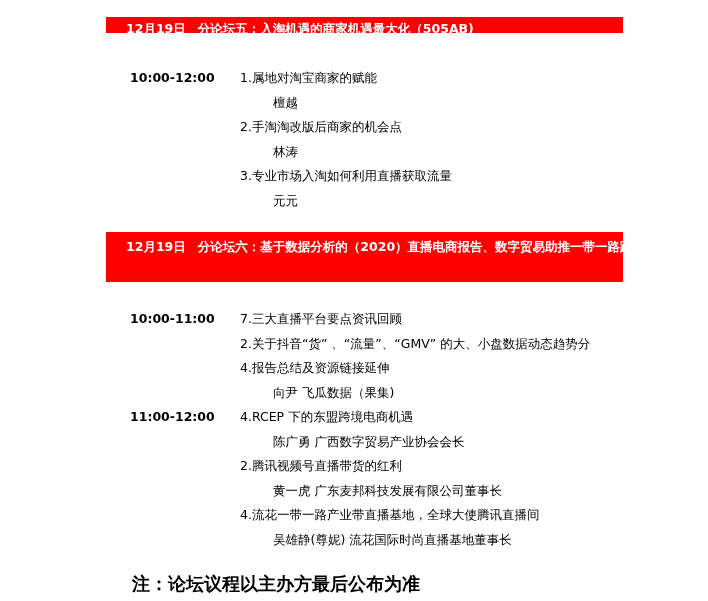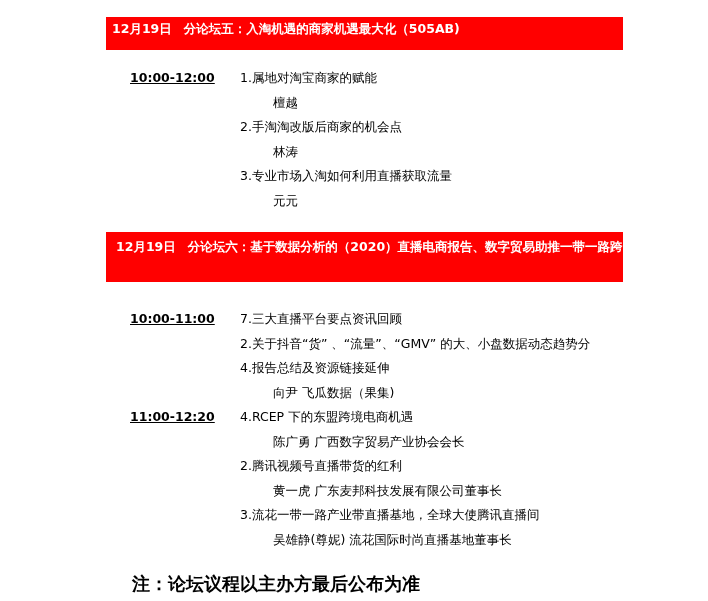--- a/index.html
+++ b/index.html
@@ -20,29 +20,29 @@
     left: 106px;
     width: 517px;
     background: #ff0000;
     color: #ffffff;
     font-weight: bold;
     font-size: 12.5px;
     box-sizing: border-box;
   }
   .banner-1 {
     top: 17px;
-    height: 33px;
+    height: 16px;
     line-height: 23px;
-    padding-left: 6px;
+    padding-left: 20px;
     white-space: nowrap;
   }
   .banner-2 {
     top: 232px;
     height: 50px;
-    padding-left: 10px;
+    padding-left: 20px;
     padding-top: 4px;
   }
   .banner .date {
     display: inline-block;
     margin-right: 12px;
   }
   .banner-2 .line {
     height: 22px;
     line-height: 22px;
     white-space: nowrap;
@@ -58,21 +58,20 @@
   .row {
     position: relative;
     height: 24.5px;
     line-height: 24.5px;
     white-space: nowrap;
   }
   .time {
     position: absolute;
     left: 0;
     font-weight: bold;
-    text-decoration: underline;
   }
   .topic {
     position: absolute;
     left: 88px;
     margin-left: 22px;
   }
   .speaker {
     position: absolute;
     left: 119px;
     margin-left: 24px;
@@ -129,33 +128,33 @@
   <div class="row">
     <span class="topic">2.关于抖音“货” 、“流量”、“GMV” 的大、小盘数据动态趋势分</span>
   </div>
   <div class="row">
     <span class="topic">4.报告总结及资源链接延伸</span>
   </div>
   <div class="row">
     <span class="speaker">向尹 飞瓜数据（果集)</span>
   </div>
   <div class="row">
-    <span class="time">11:00-12:20</span>
+    <span class="time">11:00-12:00</span>
     <span class="topic">4.RCEP 下的东盟跨境电商机遇</span>
   </div>
   <div class="row">
     <span class="speaker">陈广勇 广西数字贸易产业协会会长</span>
   </div>
   <div class="row">
     <span class="topic">2.腾讯视频号直播带货的红利</span>
   </div>
   <div class="row">
     <span class="speaker">黄一虎 广东麦邦科技发展有限公司董事长</span>
   </div>
   <div class="row">
-    <span class="topic">3.流花一带一路产业带直播基地，全球大使腾讯直播间</span>
+    <span class="topic">4.流花一带一路产业带直播基地，全球大使腾讯直播间</span>
   </div>
   <div class="row">
     <span class="speaker">吴雄静(尊妮) 流花国际时尚直播基地董事长</span>
   </div>
 </div>
 
 <div class="note">注：论坛议程以主办方最后公布为准</div>
 
 </body></html>

